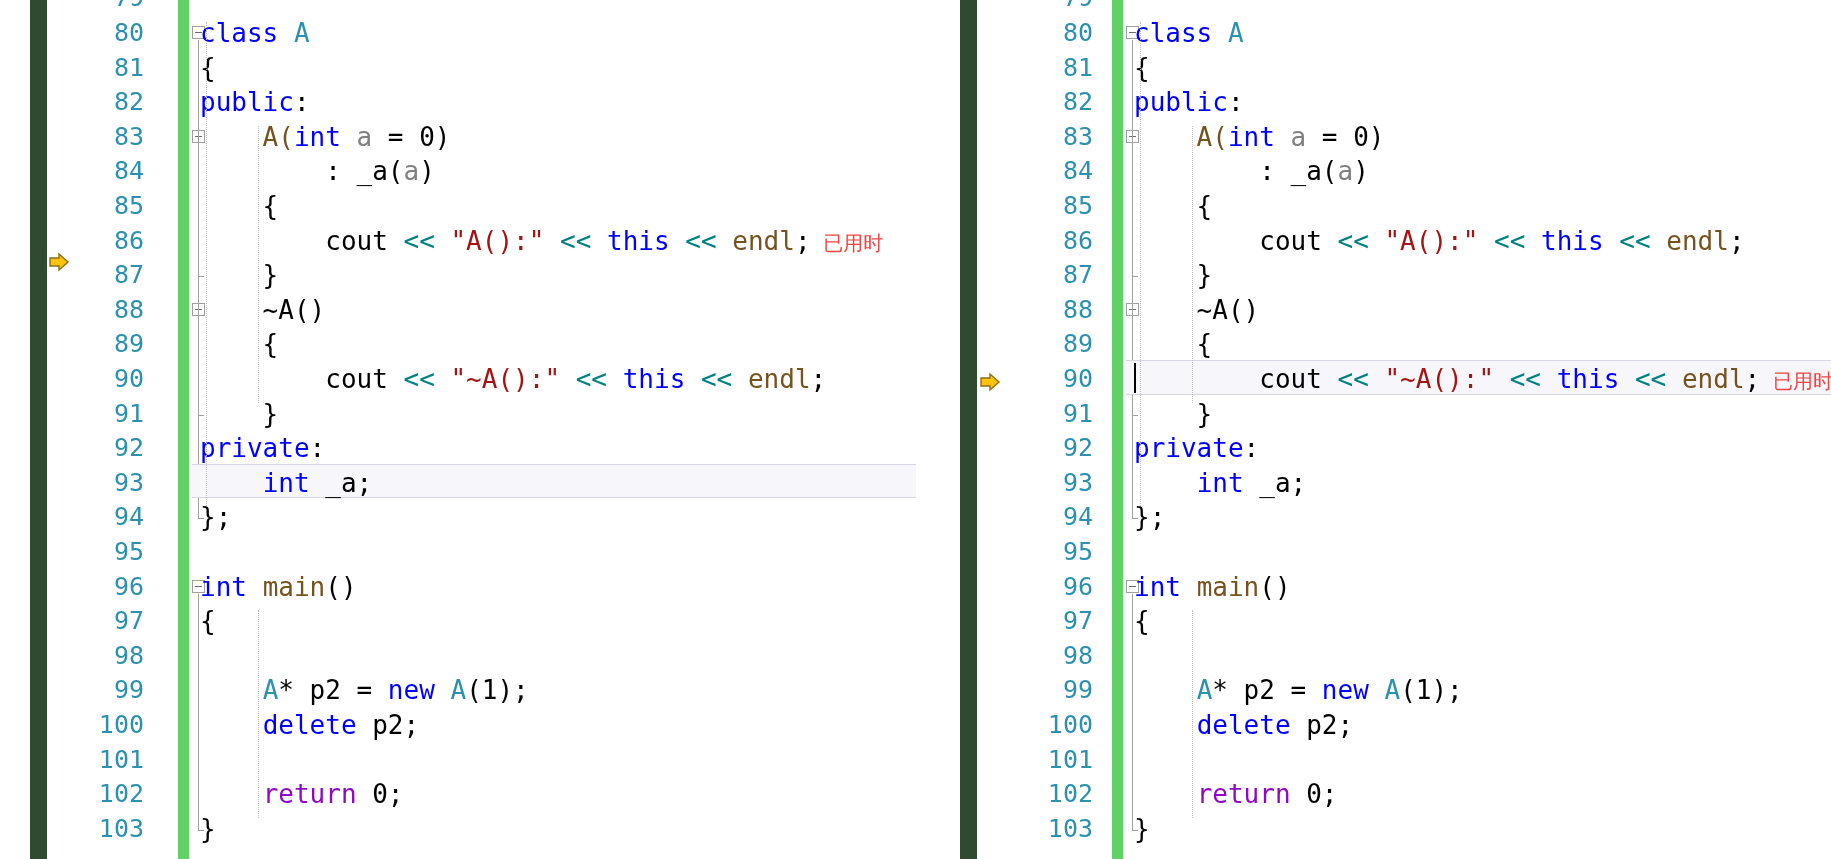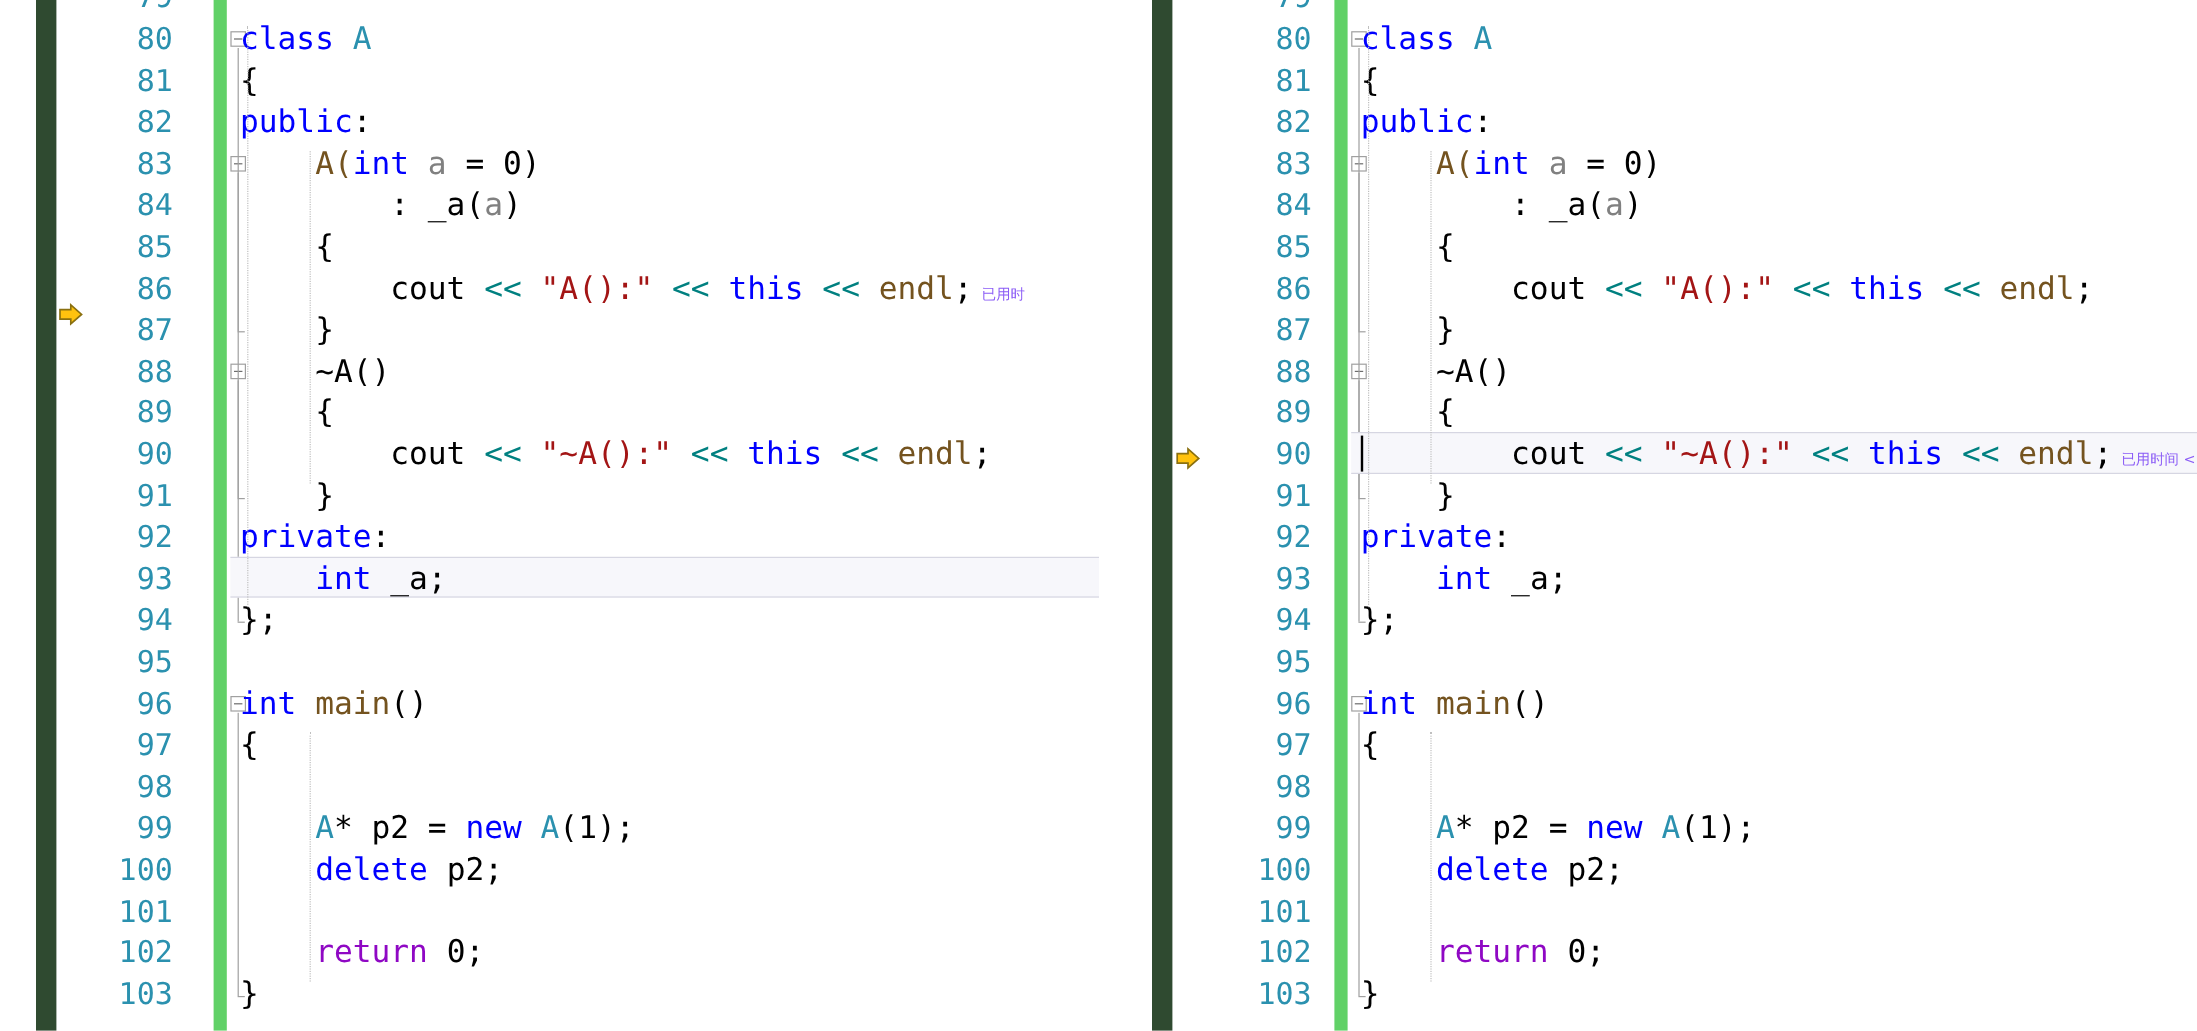--- a/index.html
+++ b/index.html
@@ -90,23 +90,23 @@
   .type{color:#2b91af;}        
   .fn{color:#74531f;}          
   .str{color:#a31515;}         
   .op{color:#008080;}          
   .param{color:#808080;}       
   .ctrl{color:#8f08c4;}        
   .plain{color:#000000;}
 
   
   .diag{
-    color:#8b5cf6;
+    color:#ef4444;
     font-family:"DejaVu Sans","Liberation Sans",sans-serif;
-    font-size:12px;
+    font-size:20px;
   }
 </style>
 </head>
 <body>
 
 <div class="screen">
 
   <div class="pane pane-left">
 
     <div class="indicator-margin" style="left:0;">

